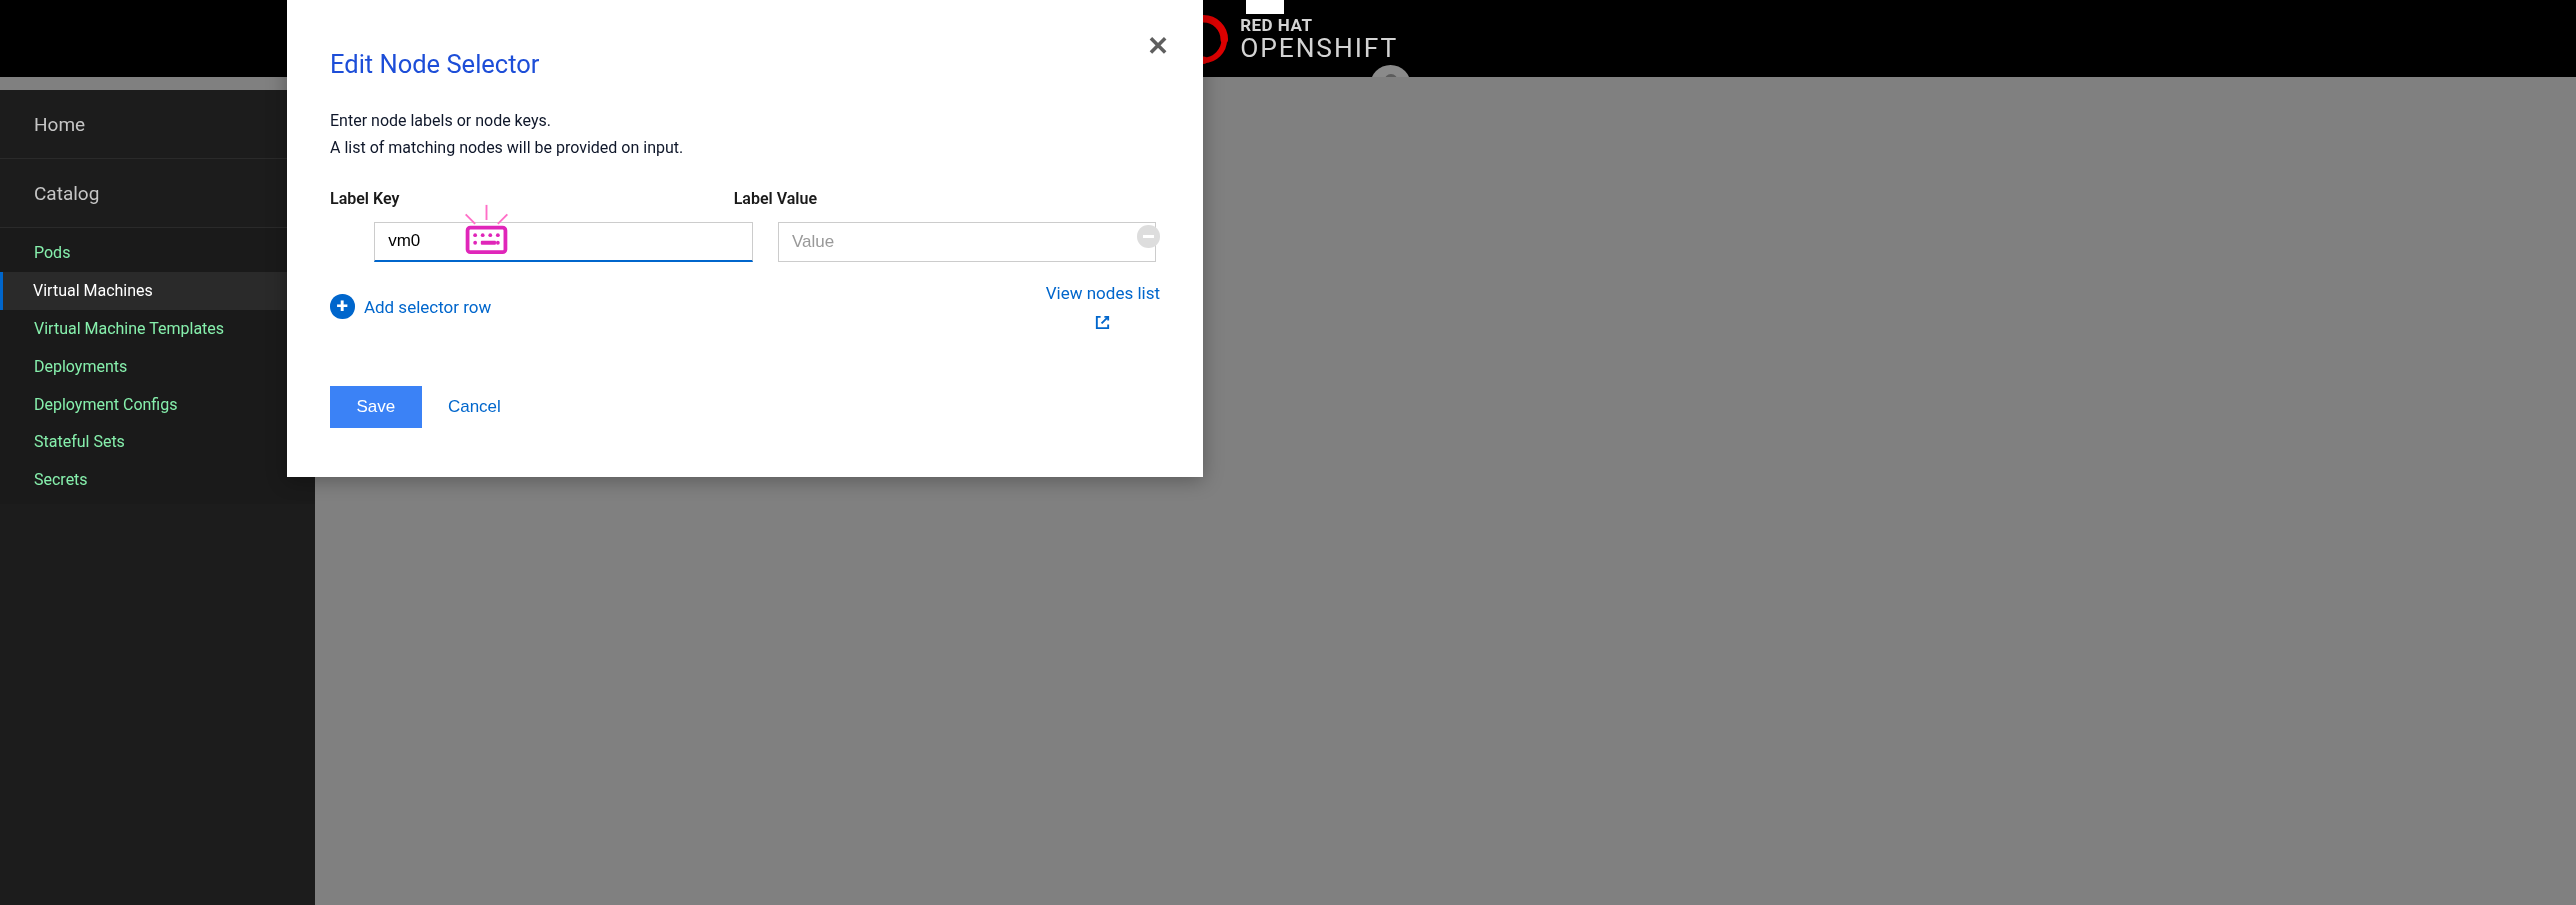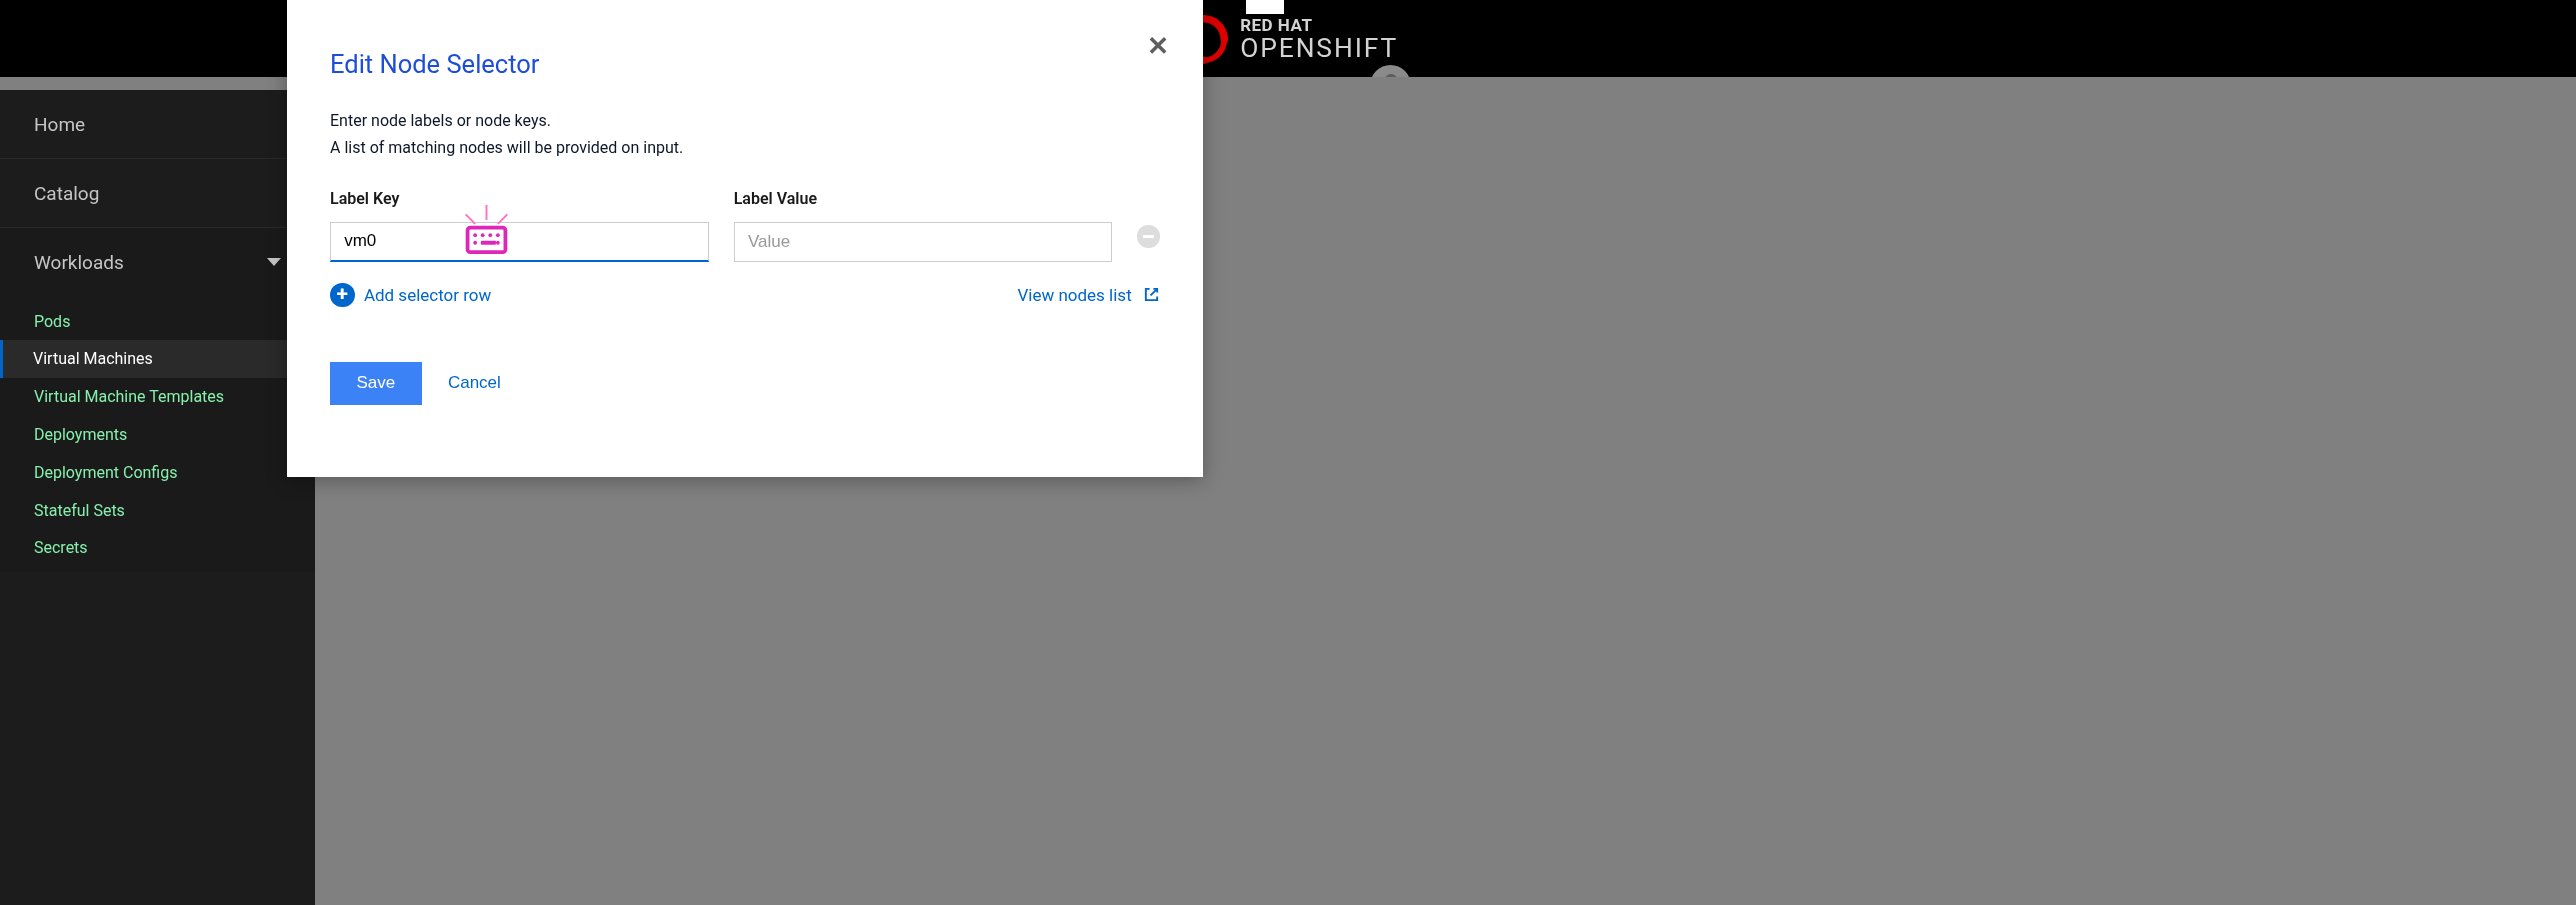--- a/index.html
+++ b/index.html
@@ -279,20 +279,21 @@
     
     .form-input {
       width: 100%;
       height: 40px;
       padding: 7.5px 13.2px;
       font-size: 17px;
       border: 0.9px solid #ccc;
       border-bottom: 1.9px solid #ccc;
       outline: none;
       background: #fff;
+      margin-left: 44px;
     }
     
     .form-input.focused {
       border-bottom: 2.8px solid #06c;
     }
     
     .form-input::placeholder {
       color: #999;
     }
     
@@ -358,20 +359,21 @@
       line-height: 1;
     }
     
     .view-nodes-link {
       display: flex;
       align-items: center;
       gap: 11.3px;
       color: #06c;
       font-size: 17px;
       cursor: pointer;
+      flex-direction: column;
     }
     
     .external-icon {
       width: 17px;
       height: 17px;
     }
     
     .external-icon svg {
       width: 100%;
       height: 100%;
@@ -443,24 +445,20 @@
     </div>
   </div>
 </div>
 
 <div class="sidebar">
   <div class="sidebar-item">
     <span>Home</span>
   </div>
   <div class="sidebar-item">
     <span>Catalog</span>
-  </div>
-  <div class="sidebar-item active-section" style="border-bottom:none;">
-    <span>Workloads</span>
-    <span class="chevron-sidebar"></span>
   </div>
   <div class="sidebar-subs">
     <div class="sidebar-subitem">Pods</div>
     <div class="sidebar-subitem active">Virtual Machines</div>
     <div class="sidebar-subitem">Virtual Machine Templates</div>
     <div class="sidebar-subitem">Deployments</div>
     <div class="sidebar-subitem">Deployment Configs</div>
     <div class="sidebar-subitem">Stateful Sets</div>
     <div class="sidebar-subitem">Secrets</div>
   </div>

